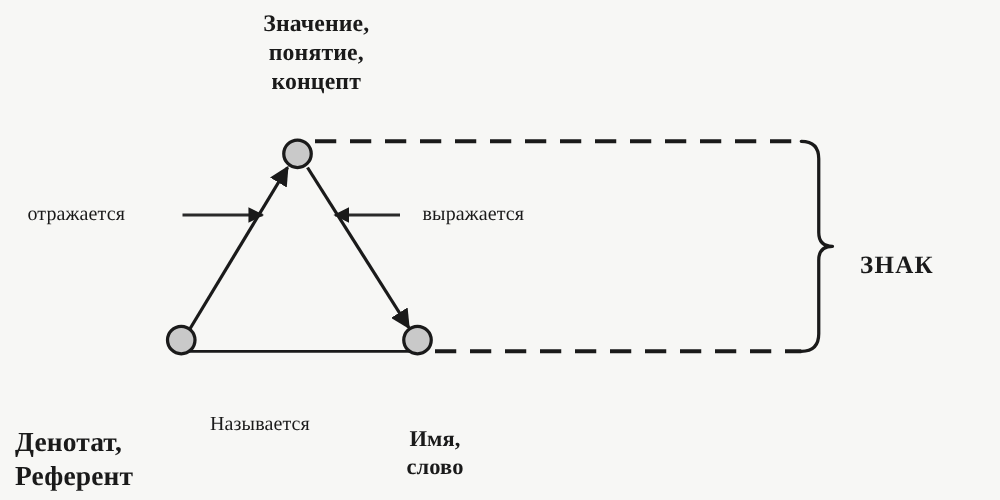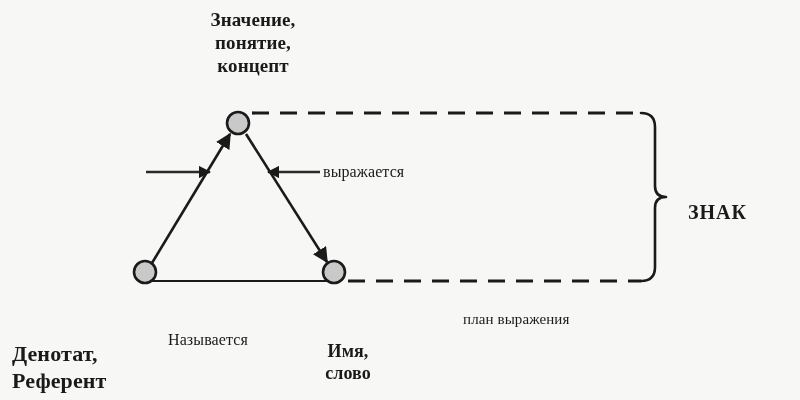--- a/index.html
+++ b/index.html
@@ -67,21 +67,21 @@
     letter-spacing: 1px;
   }
 
   
   #label-reflects {
     left: 22px;
     top: 162px;
     font-size: 16px;
   }
   #label-expresses {
-    left: 323px;
+    left: 338px;
     top: 162px;
     font-size: 16px;
   }
   #label-is-called {
     left: 168px;
     top: 310px;
     font-size: 16px;
     margin-top: 20px;
   }
   #label-content-plane {
@@ -142,21 +142,21 @@
 концепт</div>
 
   <div class="lbl lbl-bold" id="label-denotatum">Денотат,
 Референт</div>
 
   <div class="lbl lbl-bold" id="label-sign">ЗНАК</div>
 
   <div class="lbl lbl-bold" id="label-name">Имя,
 слово</div>
 
+  <div class="lbl" id="label-reflects">отражается</div>
 
   <div class="lbl" id="label-expresses">выражается</div>
 
   <div class="lbl" id="label-is-called">Называется</div>
 
 
-  <div class="lbl" id="label-expression-plane">план выражения</div>
 
 </div>
 
 </body></html>

